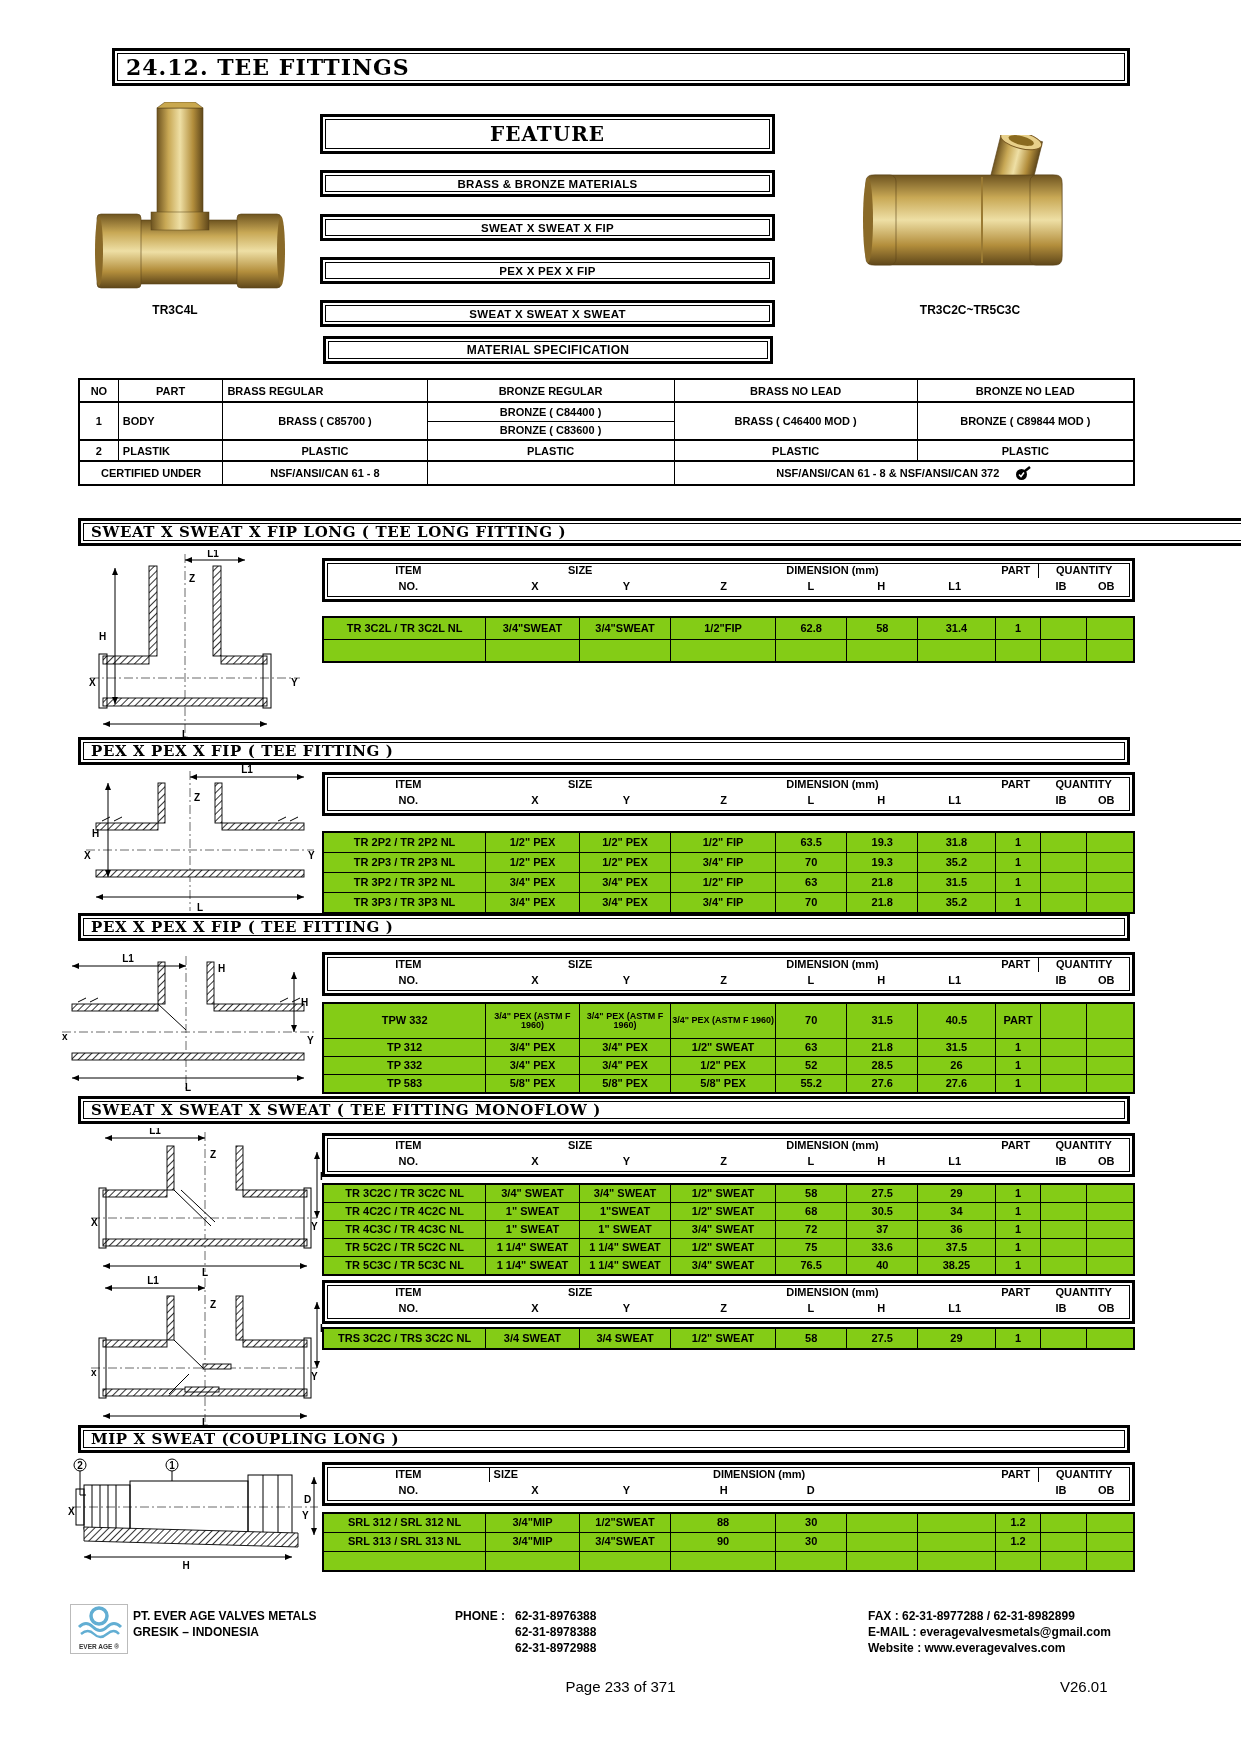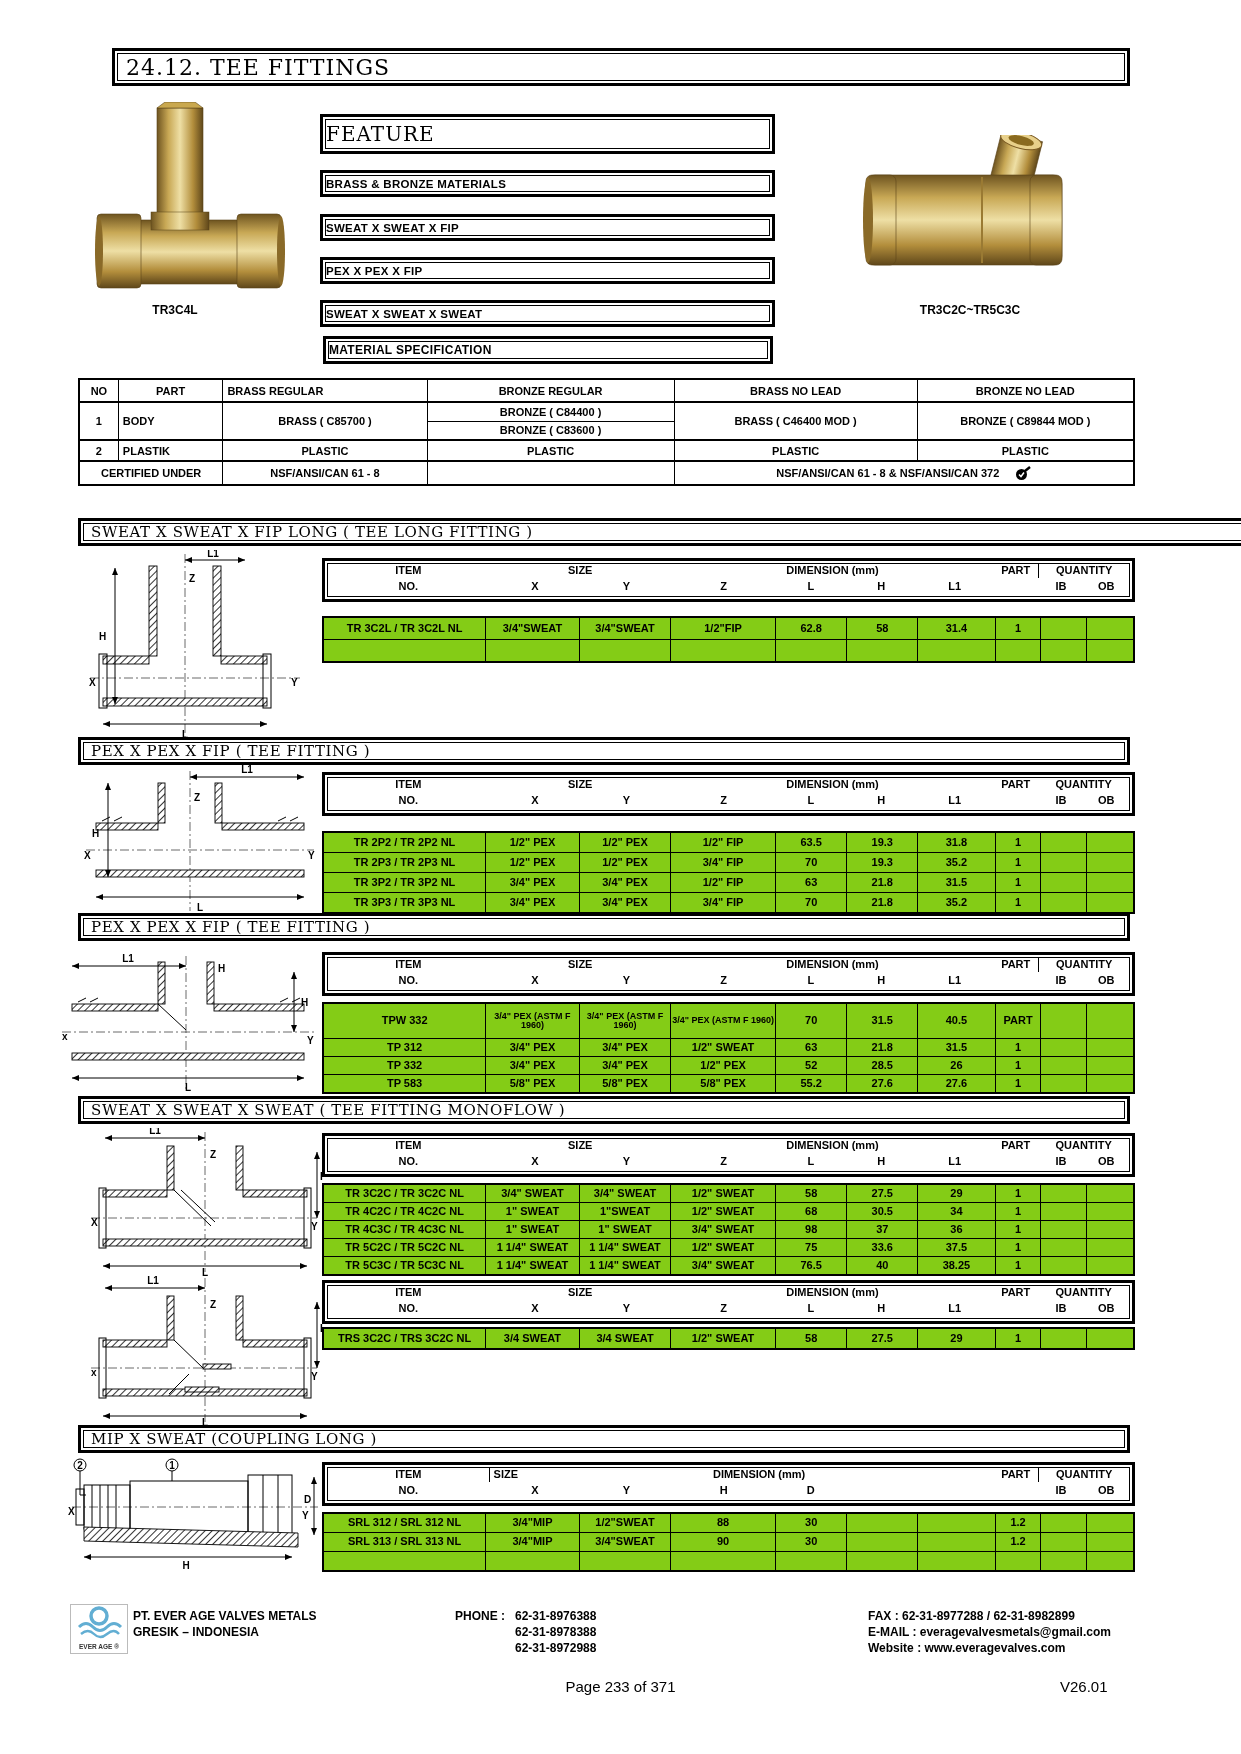--- a/index.html
+++ b/index.html
@@ -1,33 +1,33 @@
 <!DOCTYPE html>
 <html><head>
 <meta charset="utf-8">
 <style>
   html,body{margin:0;padding:0;background:#e8e8e8;}
   #page{position:relative;width:1241px;height:1754px;background:#ffffff;margin:0 auto;
         font-family:"Liberation Sans",sans-serif;color:#000;overflow:hidden;}
   .abs{position:absolute;box-sizing:border-box;}
-  .serif{font-family:"DejaVu Serif","Liberation Serif",serif;font-weight:normal;}
+  .serif{font-family:"DejaVu Serif","Liberation Serif",serif;font-weight:bold;}
 
   
   .dblbox{border:3px solid #000;background:#fff;padding:2px;}
   .dblbox>.in{border:1px solid #000;width:100%;height:100%;box-sizing:border-box;
               display:flex;flex-direction:column;justify-content:center;}
 
   .titlebox .in{padding-left:8px;justify-content:center;}
   .title-text{font-size:22px;letter-spacing:1px;}
 
   .bar{height:28px;}
   .bar .in{padding-left:7px;}
   .bar-text{font-size:15px;letter-spacing:0.6px;white-space:nowrap;}
 
-  .featbox .in{align-items:flex-start;}
+  .featbox .in{align-items:center;}
   .feature-title{font-size:20px;letter-spacing:1px;}
   .feat-text{font-size:11.5px;font-weight:bold;letter-spacing:0.3px;}
   .mspec-text{font-size:12px;font-weight:bold;letter-spacing:0.3px;}
 
   .plabel{font-size:12px;font-weight:bold;text-align:center;}
 
   
   .tr{display:flex;border-bottom:1px solid #000;}
   .tr:last-child{border-bottom:none;}
   .td{box-sizing:border-box;border-right:1px solid #000;display:flex;align-items:center;
@@ -584,21 +584,21 @@
         <div class="td c6">34</div>
         <div class="td c7">1</div>
         <div class="td c8"></div>
         <div class="td c9"></div>
       </div>
       <div class="tr">
         <div class="td c0">TR 4C3C / TR 4C3C NL</div>
         <div class="td c1">1" SWEAT</div>
         <div class="td c2">1" SWEAT</div>
         <div class="td c3">3/4" SWEAT</div>
-        <div class="td c4">98</div>
+        <div class="td c4">72</div>
         <div class="td c5">37</div>
         <div class="td c6">36</div>
         <div class="td c7">1</div>
         <div class="td c8"></div>
         <div class="td c9"></div>
       </div>
       <div class="tr">
         <div class="td c0">TR 5C2C / TR 5C2C NL</div>
         <div class="td c1">1 1/4" SWEAT</div>
         <div class="td c2">1 1/4" SWEAT</div>

